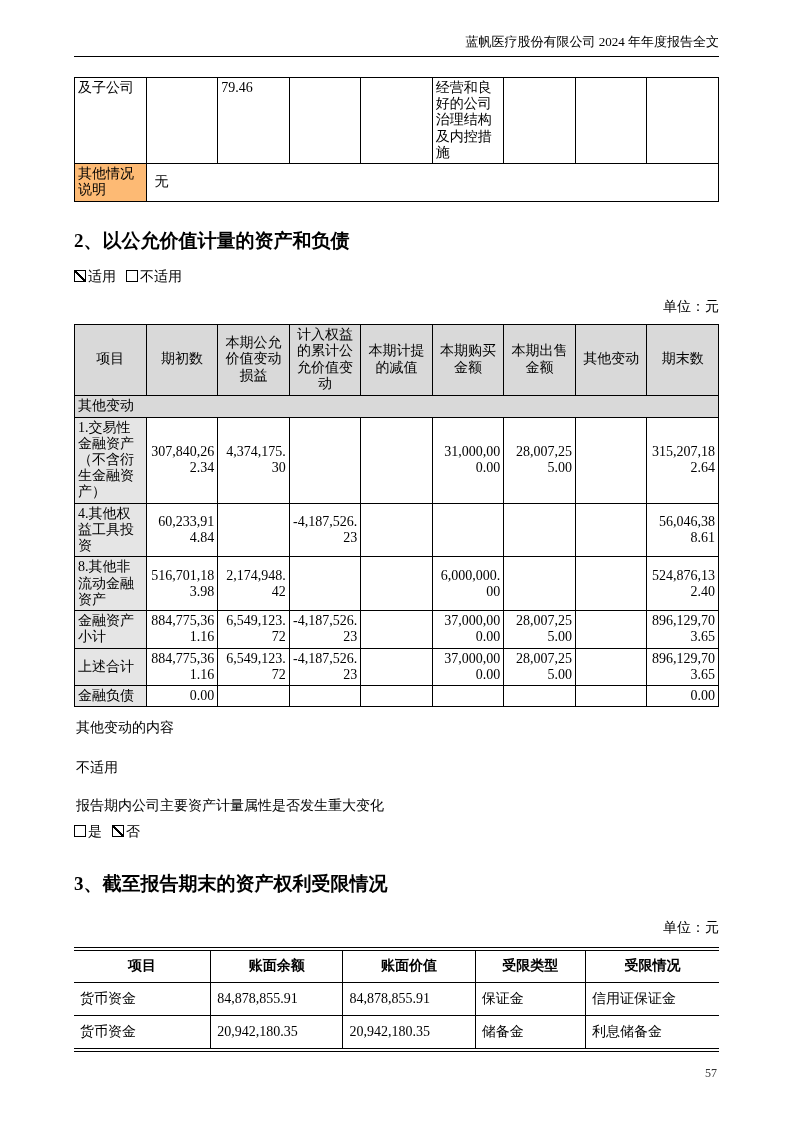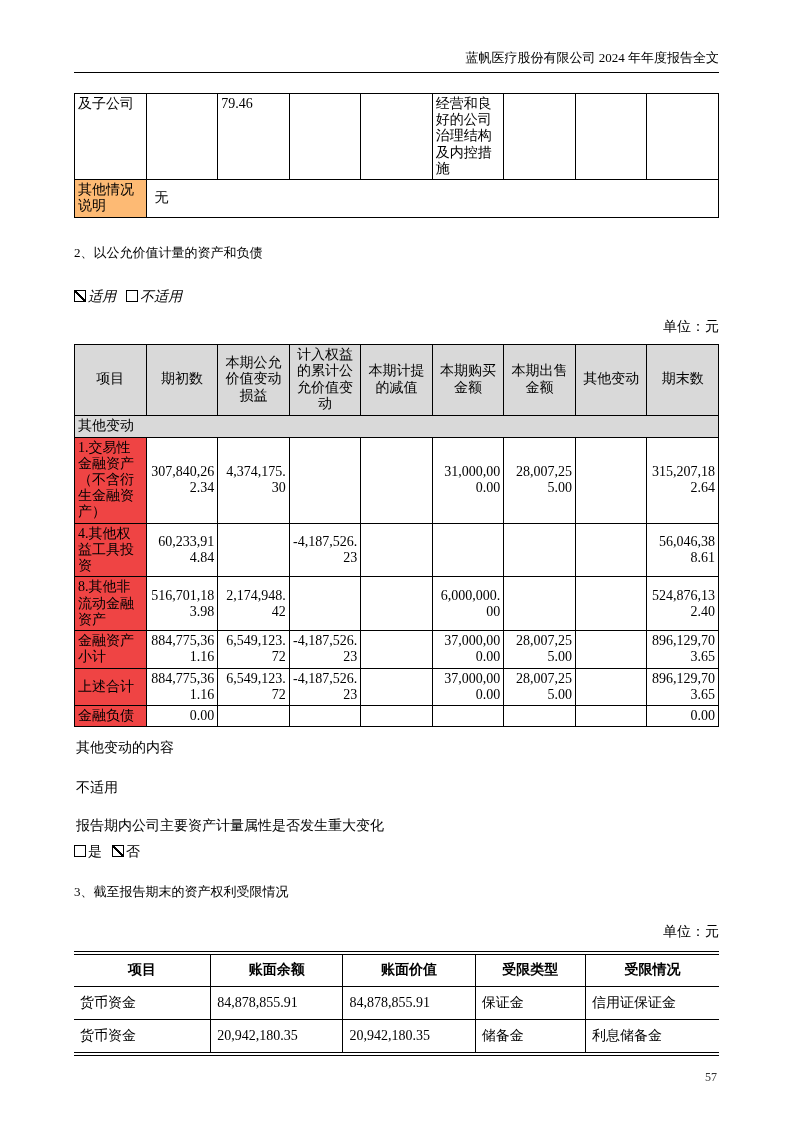--- a/index.html
+++ b/index.html
@@ -2,21 +2,21 @@
 <html><head>
 <meta charset="utf-8">
 <style>
   html,body { margin:0; padding:0; background:#e8e8e8; }
   .page {
     position:relative;
     width:793px; height:1122px;
     margin:0 auto;
     background:#ffffff;
     box-sizing:border-box;
-    padding:50px 74px 0 74px;
+    padding:34px 74px 0 74px;
     font-family:"Liberation Serif","DejaVu Serif",serif;
     color:#000;
     overflow:hidden;
   }
   
   .doc-header {
     text-align:right;
     font-size:13px;
     line-height:1.3;
     padding-bottom:5px;
@@ -33,23 +33,23 @@
     word-break:break-all;
     overflow:hidden;
   }
   .cont-table { margin-top:20px; }
   .cont-table td.toprow { vertical-align:top; text-align:left; }
   .cont-table .note-label {
     background:#fdba74; vertical-align:middle; height:32px;
   }
   .cont-table .note-value { vertical-align:middle; padding-left:8px; }
   
-  .sec-heading { font-size:13px; font-weight:normal; margin:26px 0 0 0; }
+  .sec-heading { font-size:19px; font-weight:bold; margin:26px 0 0 0; }
   .body-line { font-size:14px; margin:22px 0 0 2px; }
-  .apply-line { font-size:14px; margin:26px 0 0 0;font-style:italic; }
+  .apply-line { font-size:14px; margin:14px 0 0 0; }
   .tight-line { font-size:14px; margin:8px 0 0 0; }
   .unit-line { font-size:14px; margin:12px 0 0 0; text-align:right; }
   .unit-line.sp { margin-top:22px; }
   
   .cb {
     display:inline-block; width:10px; height:10px;
     border:1px solid #000; margin-right:2px; vertical-align:-1px;
     background:#fff;
   }
   .cb.checked {
@@ -59,21 +59,21 @@
   
   .fv-table { margin-top:8px; }
   .fv-table th {
     background:#d9d9d9; text-align:center; vertical-align:middle;
     height:66px;
   }
   .fv-table td.band {
     background:#d9d9d9; text-align:left; height:17px;
   }
   .fv-table td.rowlabel {
-    background:#ef4444; text-align:left; vertical-align:middle;
+    background:#e5e5e5; text-align:left; vertical-align:middle;
   }
   .fv-table td.num {
     text-align:right; vertical-align:middle;
   }
   
   .rs-table {
     width:100%; border-collapse:collapse; table-layout:fixed;
     margin-top:10px;
     border-top:4px double #000;
     border-bottom:4px double #000;
@@ -244,21 +244,21 @@
   </table>
 
   <p class="body-line" style="margin-top:12px;">其他变动的内容</p>
   <p class="body-line">不适用</p>
   <p class="body-line" style="margin-top:20px;">报告期内公司主要资产计量属性是否发生重大变化</p>
 
   <p class="tight-line">
     <span class="cb"></span><span>是</span><span class="cb-gap"></span><span class="cb checked"></span><span>否</span>
   </p>
 
-  <h3 class="sec-heading" style="margin-top:22px;">3、截至报告期末的资产权利受限情况</h3>
+  <h3 class="sec-heading" style="margin-top:30px;">3、截至报告期末的资产权利受限情况</h3>
 
   <p class="unit-line sp">单位：元</p>
 
   <table class="rs-table">
     <colgroup>
       <col style="width:21.2%">
         <col style="width:20.5%">
         <col style="width:20.5%">
       <col style="width:17.1%">
         <col style="width:20.7%">

